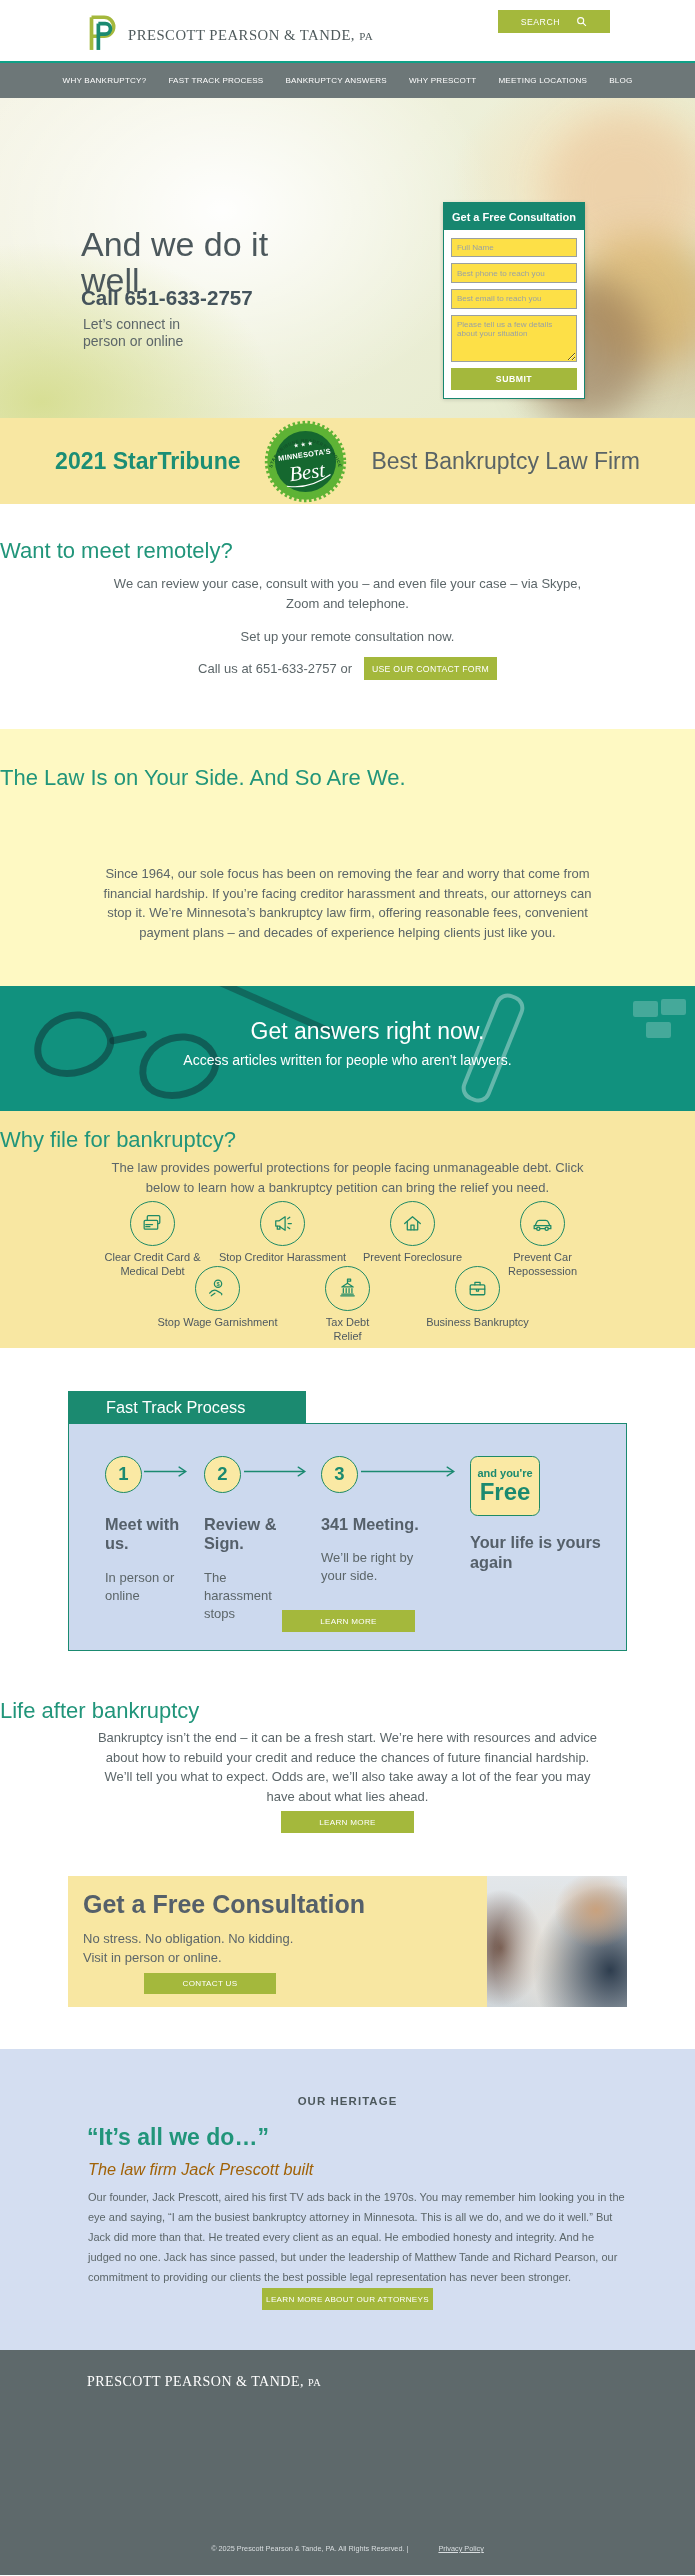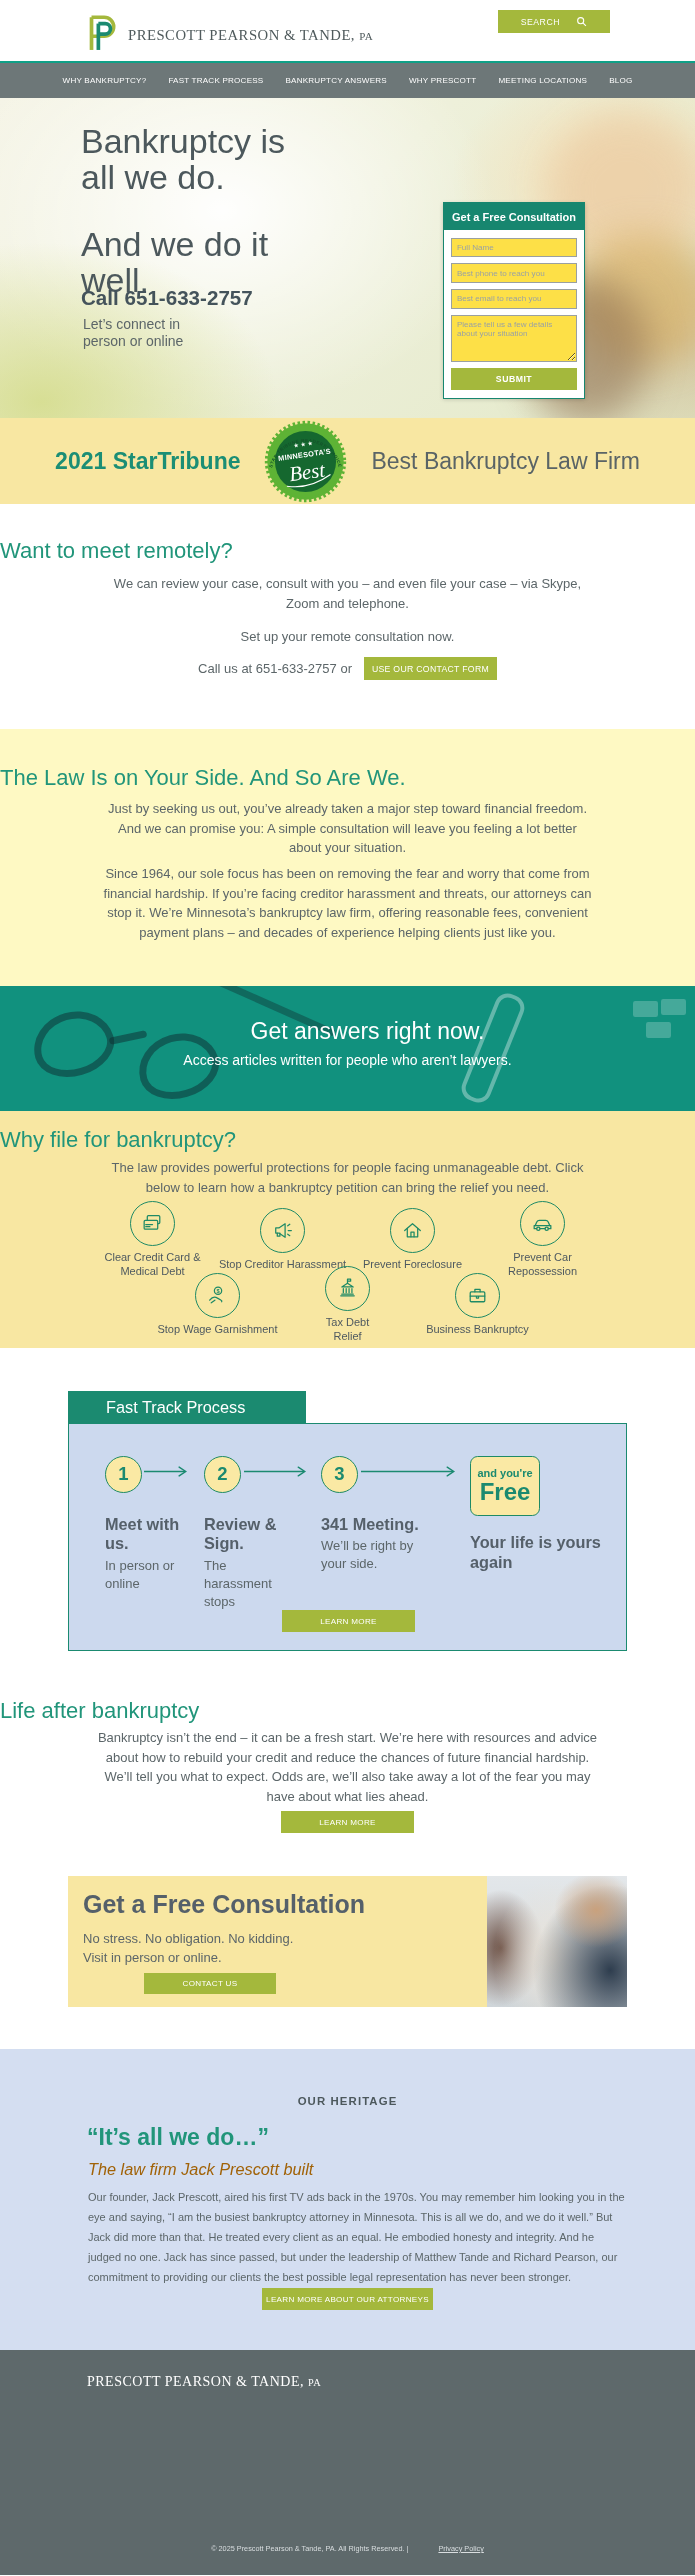--- a/index.html
+++ b/index.html
@@ -91,41 +91,41 @@
                border:4.9px solid rgba(225,240,240,.4); border-radius:13px; transform:rotate(22deg); }
   .deco-key { position:absolute; background:rgba(255,255,255,.22); width:25px; height:16.3px; border-radius:2.2px; }
   .k1 { left:633px; top:15px; } .k2 { left:661px; top:13px; } .k3 { left:646px; top:36px; }
   .answers .t { position:absolute; top:31.5px; width:100%; text-align:center; color:#fff; font-size:23px;padding-left:40px; }
   .answers .s { position:absolute; top:66px; width:100%; text-align:center; color:#fff; font-size:14px; }
 
   
   .why { height:237px; background:#f8e7a2; }
   .why .t { top:16.3px; }
   .why .p1 { top:47px; width:505px; }
-  .why-row { position:absolute; left:0; width:100%; display:flex; justify-content:center;align-items:center; }
+  .why-row { position:absolute; left:0; width:100%; display:flex; justify-content:center; }
   .row1 { top:90px; } .row2 { top:155px; }
   .why-item { width:130px; display:flex; flex-direction:column; align-items:center; cursor:pointer; }
   .why-circle { width:45px; height:45px; border:1.6px solid #1e8a66; border-radius:50%;
                 display:flex; align-items:center; justify-content:center; background:transparent; }
   .why-label { margin-top:5.4px; text-align:center; color:#4e5960; font-size:11px; line-height:13.6px; font-weight:500; }
   .narrow { width:60px; }
 
   
   .fasttrack { height:304px; background:#fff; }
   .ft-tab { position:absolute; left:68px; top:43px; width:238px; height:32px; background:#1b8a70;
             color:#fff; font-size:16.3px; line-height:32px; padding-left:38px; }
   .ft-panel { position:absolute; left:68px; top:75px; width:559px; height:228px;
               background:#ccd9ee; border:1.1px solid #1b8a70; }
   .ft-col { position:absolute; top:31.5px; }
   .ftc1 { left:36px;  width:81px; } .ftc2 { left:135px; width:81px; }
   .ftc3 { left:252px; width:109px; } .ftc4 { left:401px; width:152px; }
   .ft-circle { width:37px; height:37px; border-radius:50%; background:#fae9a4; border:1.6px solid #1e8a66;
                color:#1b8a70; font-size:18.5px; font-weight:700; display:flex; align-items:center; justify-content:center; }
   .ft-title { margin-top:22px; color:#55606a; font-size:16.3px; font-weight:600; line-height:19.5px; }
-  .ft-desc { margin-top:3px; color:#5c6669; font-size:13px; line-height:18px; }
+  .ft-desc { margin-top:15px; color:#5c6669; font-size:13px; line-height:18px; }
   .ft-arrow { position:absolute; top:42px; height:11px; }
   .fta1 { left:75px; width:45px; } .fta2 { left:175px; width:64px; } .fta3 { left:292px; width:96px; }
   .ft-free-box { width:70px; height:60px; background:#fae9a4; border:1.1px solid #1e8a66; border-radius:7.6px;
                  display:flex; flex-direction:column; align-items:center; justify-content:center; }
   .ft-free-lead { color:#1b8a70; font-size:11px; font-weight:600; }
   .ft-free-word { color:#1b8a70; font-size:24px; font-weight:700; line-height:25px; }
   .ft-free-desc { margin-top:16.3px; color:#55606a; font-size:16.3px; font-weight:600; line-height:20.6px; }
   .ft-btn { position:absolute; left:213px; top:186px; width:133px; height:22px; }
 
   
@@ -197,21 +197,20 @@
   <a>BANKRUPTCY ANSWERS</a>
   <a>WHY PRESCOTT</a>
   <a>MEETING LOCATIONS</a>
   <a>BLOG</a>
 </div>
 
 <div class="section hero">
   <div class="blob b1"></div>
   <div class="blob b2"></div>
   <div class="blob b3"></div>
-  <div class="hero-h1 h1a">Bankruptcy is all we do.</div>
   <div class="hero-h1 h1b">And we do it well.</div>
   <div class="hero-phone">Call 651-633-2757</div>
   <div class="hero-sub">Let’s connect in person or online</div>
 
   <div class="lead-form">
     <div class="form-head">Get a Free Consultation</div>
     <div class="form-body">
       <input type="text" placeholder="Full Name" style="">
       <input type="text" placeholder="Best phone to reach you" style="">
       <input type="text" placeholder="Best email to reach you" style="">
@@ -247,21 +246,20 @@
   <div class="sec-p p1">We can review your case, consult with you – and even file your case – via Skype, Zoom and telephone.</div>
   <div class="sec-p p2">Set up your remote consultation now.</div>
   <div class="call-row">
     <span>Call us at 651-633-2757 or</span>
     <button class="btn">USE OUR CONTACT FORM</button>
   </div>
 </div>
 
 <div class="section law">
   <div class="sec-title t">The Law Is on Your Side. And So Are We.</div>
-  <div class="sec-p p1">Just by seeking us out, you’ve already taken a major step toward financial freedom. And we can promise you: A simple consultation will leave you feeling a lot better about your situation.</div>
   <div class="sec-p p2">Since 1964, our sole focus has been on removing the fear and worry that come from financial hardship. If you’re facing creditor harassment and threats, our attorneys can stop it. We’re Minnesota’s bankruptcy law firm, offering reasonable fees, convenient payment plans – and decades of experience helping clients just like you.</div>
 </div>
 
 <div class="section answers">
   <div class="deco-lens lens1"></div>
   <div class="deco-lens lens2"></div>
   <div class="deco-bridge"></div>
   <div class="deco-arm"></div>
   <div class="deco-clip"></div>
   <div class="deco-key k1"></div>

